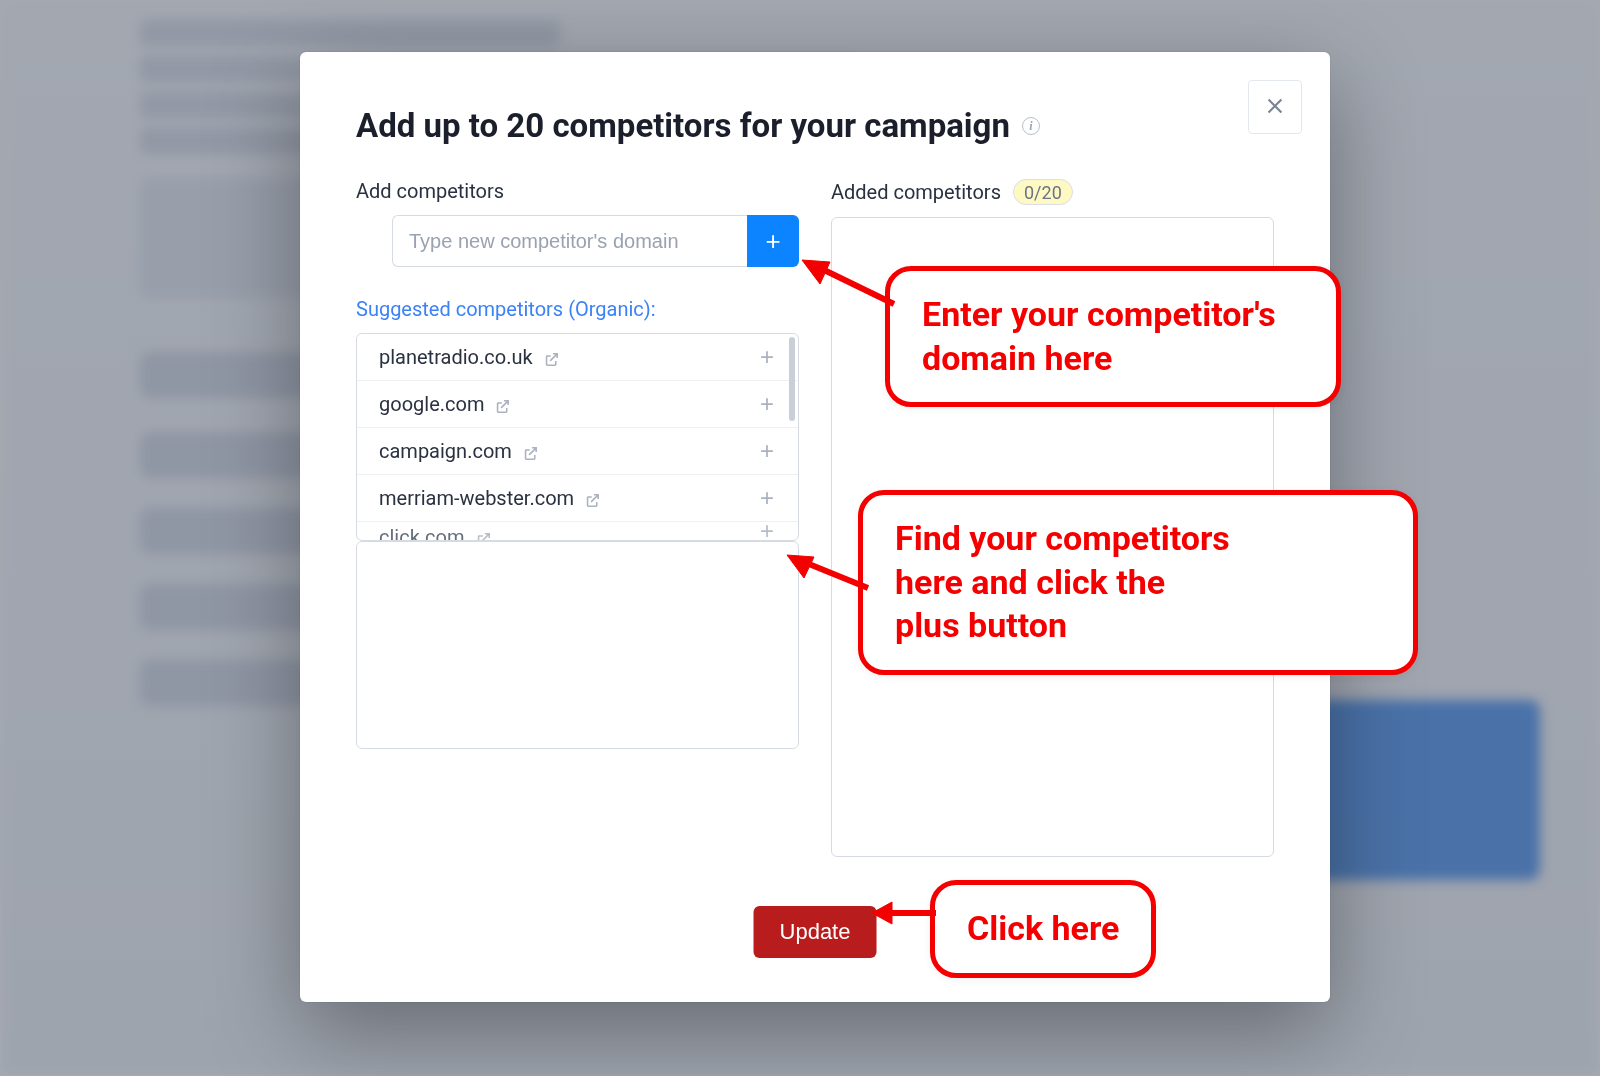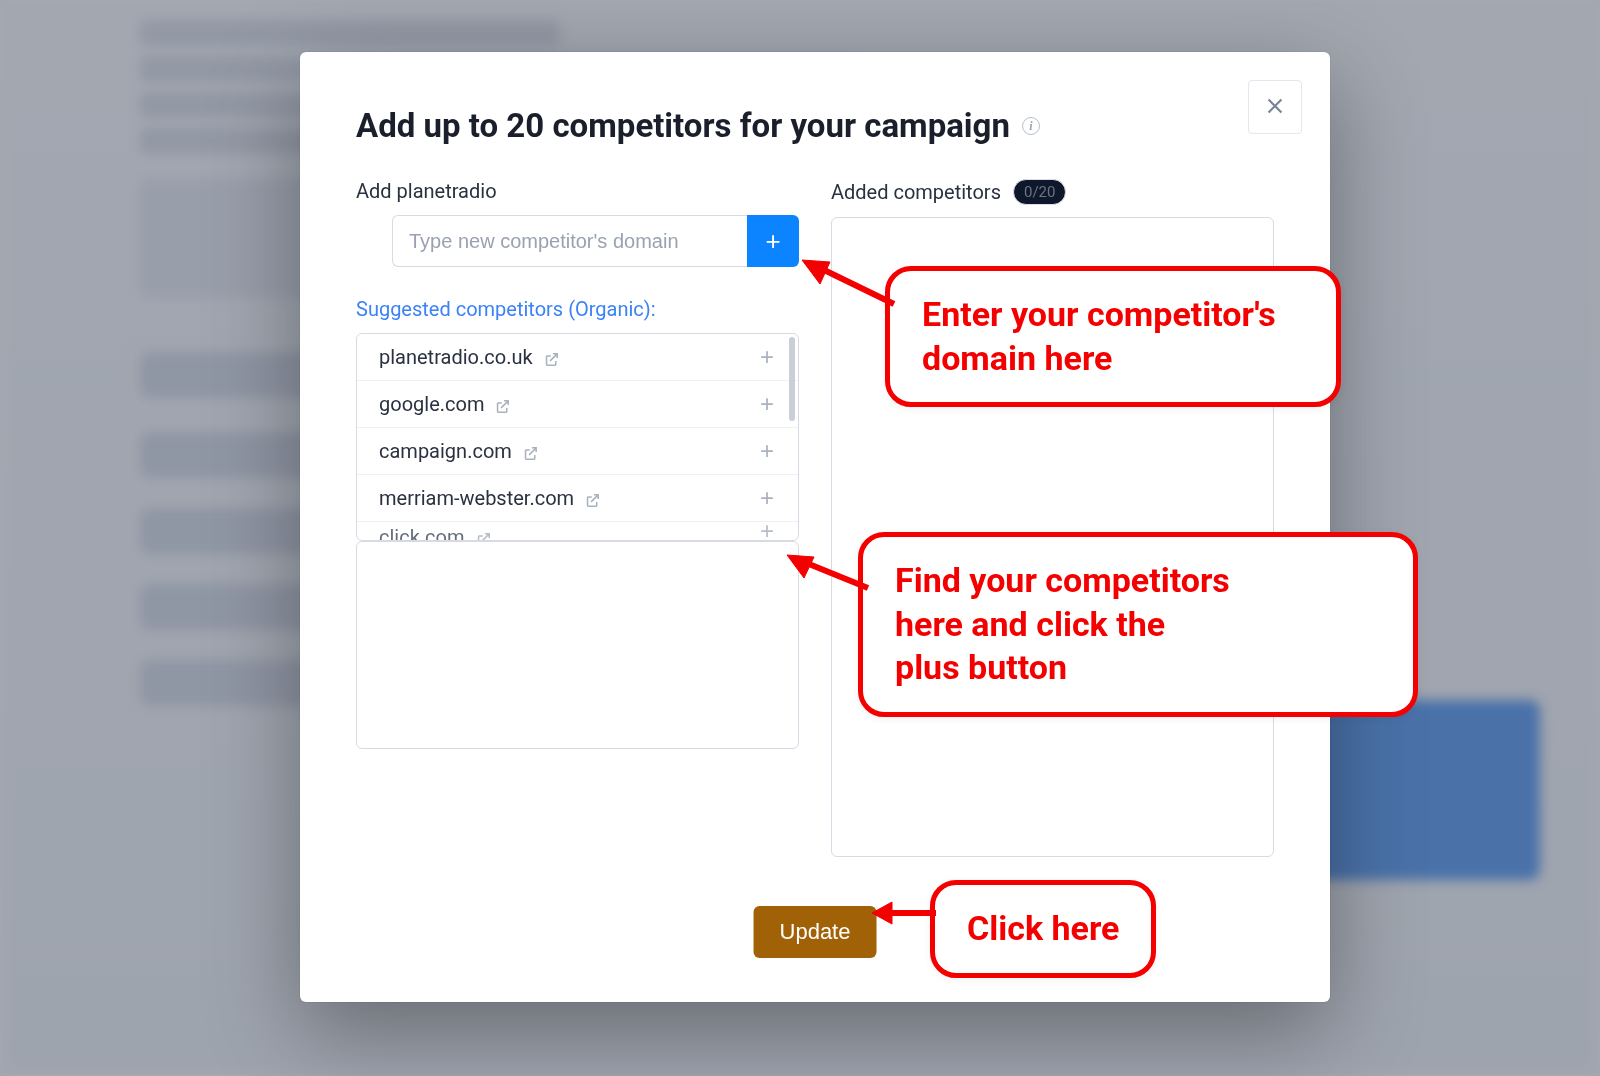--- a/index.html
+++ b/index.html
@@ -55,21 +55,21 @@
     line-height:1;
   }
 
   .cols { display:flex; gap:32px; margin-top:34px; }
   .col { flex:1 1 0; min-width:0; }
 
   .lbl { font-size:20px; color:#2a3140; margin-bottom:12px; display:flex; align-items:center; gap:12px; }
   .chip {
     display:inline-flex; align-items:center; justify-content:center;
     height:26px; padding:0 10px; border-radius:14px;
-    border:1px solid #d9dee7; color:#6b7385; font-size:15px; background:#0f172a;
+    border:1px solid #d9dee7; color:#6b7385; font-size:18px; background:#fef9c3;
   }
 
   .input-row { display:flex; }
   .input-row input {
     flex:1; height:52px; border:1px solid #d6dbe3; border-right:none;
     border-radius:6px 0 0 6px; padding:0 16px; font-size:20px; color:#2a3140;margin-left:36px;
   }
   .input-row input::placeholder { color:#9aa2b1; }
   .plus-btn {
     width:52px; height:52px; border:none; border-radius:0 6px 6px 0;
@@ -107,21 +107,21 @@
 
   .added-box {
     border:1px solid #d6dbe3; border-radius:6px;
     height:640px;
   }
 
   .update-btn {
     position:absolute; left:50%; transform:translateX(-50%);
     bottom:44px;
     height:52px; padding:0 26px;
-    background:#a16207; color:#fff; border:none; border-radius:6px;
+    background:#b91c1c; color:#fff; border:none; border-radius:6px;
     font-size:22px; font-weight:500; cursor:pointer;
   }
 
   
   .callout {
     position:absolute;
     background:#fff; border:5px solid #f40000; border-radius:26px;
     color:#f40000; font-weight:700;
     padding:22px 32px; font-size:34px; line-height:1.28;
     box-shadow: 0 2px 8px rgba(0,0,0,.06);
@@ -162,21 +162,21 @@
 
   <h1>
     <span>Add up to 20 competitors for your campaign</span>
     <span class="info-i">i</span>
   </h1>
 
   <div class="cols">
 
     <div class="col">
 
-      <div class="lbl">Add planetradio</div>
+      <div class="lbl">Add competitors</div>
 
       <div class="input-row">
         <input type="text" placeholder="Type new competitor's domain" style="">
         <button class="plus-btn">
           <span>+</span>
         </button>
       </div>
 
       <div class="section-title">Suggested competitors (Organic):</div>
 
@@ -257,21 +257,21 @@
       <div class="added-box"></div>
     </div>
   </div>
 
   <button class="update-btn">Update</button>
 </div>
 
 <div class="callout" style="left:885px; top:266px; width:456px;">Enter your competitor's
 domain here</div>
 
-<div class="callout" style="left:858px; top:532px; width:560px;">Find your competitors
+<div class="callout" style="left:858px; top:490px; width:560px;">Find your competitors
 here and click the
 plus button</div>
 
 <div class="callout" style="left:930px; top:880px;">Click here</div>
 
 <svg class="arrow" style="left:798px; top:254px; width:100px; height:60px;" viewBox="0 0 100 60">
   <line x1="96" y1="50" x2="22" y2="14" stroke-width="6"></line>
   <polygon points="4,6 32,8 22,30"></polygon>
 </svg>
 

